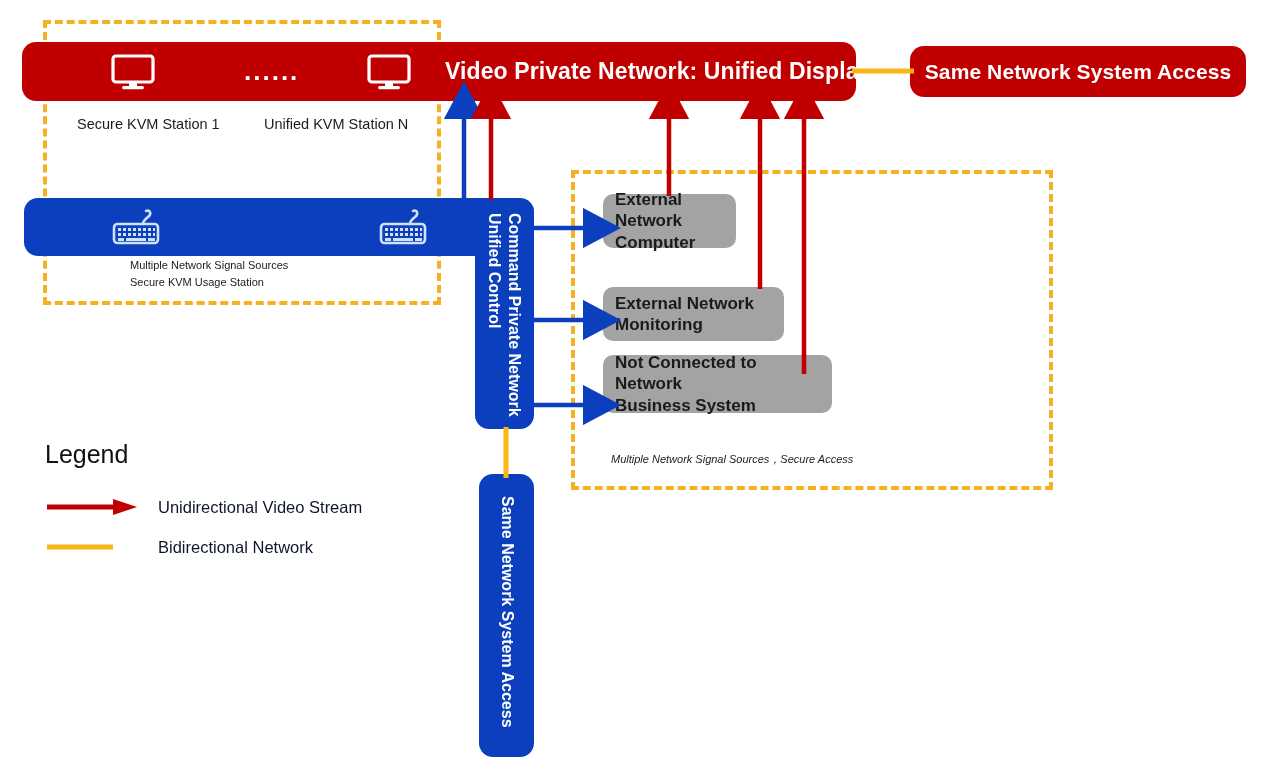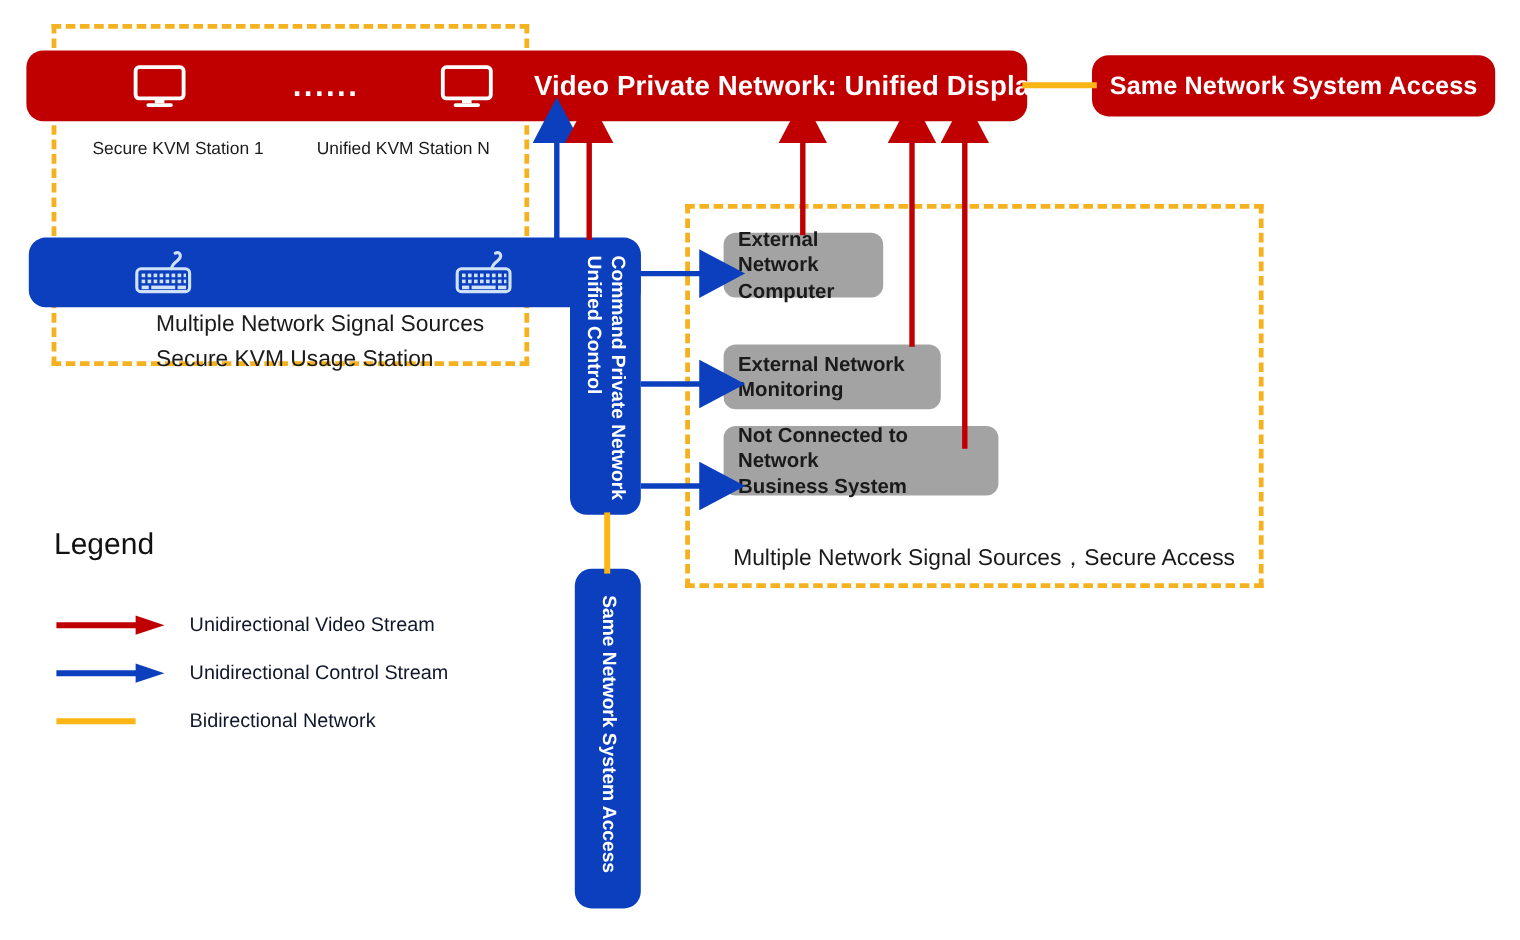--- a/index.html
+++ b/index.html
@@ -54,26 +54,26 @@
     white-space:pre-line;
   }
 
   
   .caption{
     position:absolute;
     font-size:14.5px;
     color:#1b1b1b;
     white-space:nowrap;
   }
-  .caption.big{font-size:19px;}
+  .caption.big{font-size:11px;}
   .caption.two{line-height:1.5;white-space:pre-line;}
 
   
   #legend{position:absolute;left:45px;top:440px;}
-  .legend-title{font-size:25px;color:#111;margin-bottom:32px;}
+  .legend-title{font-size:25px;color:#111;margin-bottom:18px;}
   .legend-row{display:flex;align-items:center;height:40px;}
   .legend-key{width:95px;height:20px;position:relative;margin-right:18px;}
   .legend-label{font-size:16.5px;color:#0f172a;white-space:nowrap;}
 
   
   #wires{position:absolute;left:0;top:0;width:1267px;height:783px;pointer-events:none;}
 </style>
 </head>
 <body>
 
@@ -188,44 +188,35 @@
   <div class="pill orange" style="left:603px;top:287px;width:181px;height:54px;">
     <span class="orange-txt">External Network
 Monitoring</span>
   </div>
 
   <div class="pill orange" style="left:603px;top:355px;width:229px;height:58px;">
     <span class="orange-txt">Not Connected to Network
 Business System</span>
   </div>
 
-  <div class="caption big" style="left:611px;top:452px;">Multiple Network Signal Sources，Secure Access</div>
+  <div class="caption big" style="left:611px;top:452px;font-style:italic;">Multiple Network Signal Sources，Secure Access</div>
 
   <div id="legend">
     <div class="legend-title">Legend</div>
 
     <div class="legend-row">
       <span class="legend-key">
         <svg width="95" height="20" viewBox="0 0 95 20">
           <line x1="2" y1="10" x2="72" y2="10" stroke="#C00000" stroke-width="5"></line>
           <polygon points="68,2 92,10 68,18" fill="#C00000"></polygon>
         </svg>
       </span>
       <span class="legend-label">Unidirectional Video Stream</span>
     </div>
 
-    <div class="legend-row">
-      <span class="legend-key">
-        <svg width="95" height="20" viewBox="0 0 95 20">
-          <line x1="2" y1="10" x2="72" y2="10" stroke="#0B3FBE" stroke-width="5"></line>
-          <polygon points="68,2 92,10 68,18" fill="#0B3FBE"></polygon>
-        </svg>
-      </span>
-      <span class="legend-label">Unidirectional Control Stream</span>
-    </div>
 
     <div class="legend-row">
       <span class="legend-key">
         <svg width="95" height="20" viewBox="0 0 95 20">
           <line x1="2" y1="10" x2="68" y2="10" stroke="#FBB515" stroke-width="5"></line>
         </svg>
       </span>
       <span class="legend-label">Bidirectional Network</span>
     </div>
   </div>

